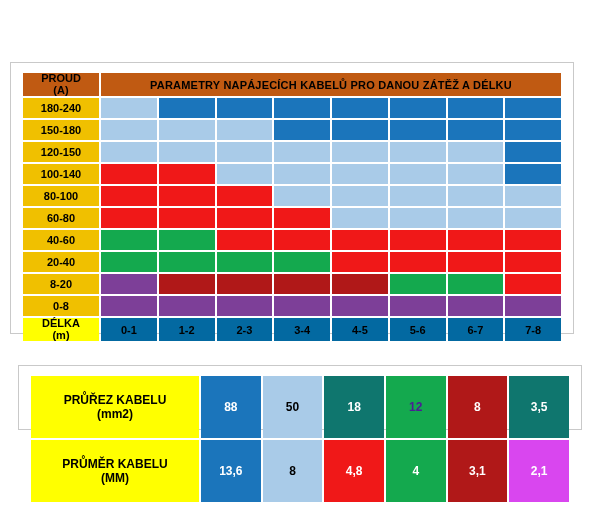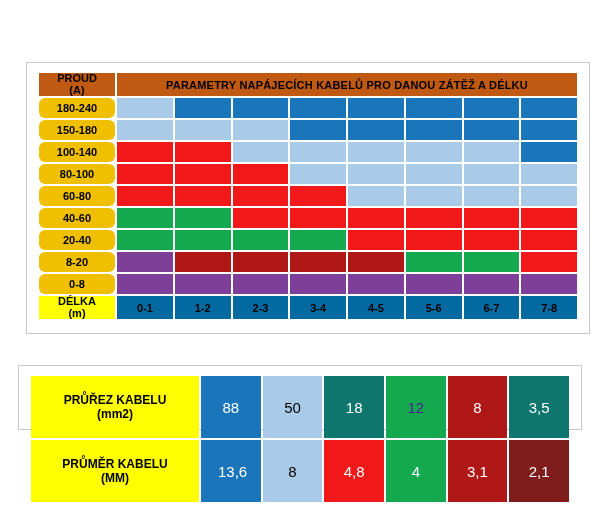--- a/index.html
+++ b/index.html
@@ -18,21 +18,21 @@
   }
 
   
   .panel {
     position: absolute;
     background: #ffffff;
     border: 1px solid #c9c9c9;
     box-sizing: border-box;
   }
   #main-panel {
-    left: 26px;
+    left: 10px;
     top: 62px;
     width: 564px;
     height: 272px;
     padding: 8px 10px 10px 10px;
   }
   #legend-panel {
     left: 18px;
     top: 365px;
     width: 564px;
     height: 65px;
@@ -74,21 +74,20 @@
     margin-top: 28px;
   }
 
   
   .rowlabel {
     background: #f0c000;
     color: #000000;
     font-size: 10.5px;
     font-weight: bold;
     width: 76px;
-    border-radius: 6px;
   }
   .cornerlabel {
     background: #ffff00;
     color: #000000;
     font-size: 8.5px;
     font-weight: bold;
     line-height: 1.05;
     width: 76px;
   }
   .collabel {
@@ -121,22 +120,22 @@
     box-sizing: border-box;
   }
   .leg-label {
     background: #ffff00;
     color: #000000;
     font-size: 12px;
     font-weight: bold;
     width: 168px;
   }
   .leg-val {
-    font-size: 15px;
-    font-weight: normal;
+    font-size: 12px;
+    font-weight: bold;
   }
 </style>
 </head>
 <body>
 
 <div id="root">
 
   <div class="panel" id="main-panel">
     <table class="grid">
       <tbody>
@@ -164,20 +163,31 @@
             <td class="c-lblue"></td>
             <td class="c-lblue"></td>
             <td class="c-lblue"></td>
             <td class="c-blue"></td>
             <td class="c-blue"></td>
             <td class="c-blue"></td>
             <td class="c-blue"></td>
             <td class="c-blue"></td>
           </tr>
           <tr>
+            <td class="rowlabel">120-150</td>
+            <td class="c-lblue"></td>
+            <td class="c-lblue"></td>
+            <td class="c-lblue"></td>
+            <td class="c-lblue"></td>
+            <td class="c-lblue"></td>
+            <td class="c-lblue"></td>
+            <td class="c-lblue"></td>
+            <td class="c-blue"></td>
+          </tr>
+          <tr>
             <td class="rowlabel">100-140</td>
             <td class="c-red"></td>
             <td class="c-red"></td>
             <td class="c-lblue"></td>
             <td class="c-lblue"></td>
             <td class="c-lblue"></td>
             <td class="c-lblue"></td>
             <td class="c-lblue"></td>
             <td class="c-blue"></td>
           </tr>
@@ -281,19 +291,19 @@
             <td class="leg-val" style="background: rgb(176, 24, 24); color: rgb(255, 255, 255);">8</td>
             <td class="leg-val" style="background: #0f766e; color: rgb(255, 255, 255);">3,5</td>
           </tr>
           <tr>
             <td class="leg-label">PRŮMĚR KABELU (MM)</td>
             <td class="leg-val" style="background: rgb(27, 117, 187); color: rgb(255, 255, 255);">13,6</td>
             <td class="leg-val" style="background: rgb(169, 203, 232); color: rgb(0, 0, 0);">8</td>
             <td class="leg-val" style="background: rgb(240, 24, 24); color: rgb(255, 255, 255);">4,8</td>
             <td class="leg-val" style="background: rgb(20, 169, 78); color: rgb(255, 255, 255);">4</td>
             <td class="leg-val" style="background: rgb(176, 24, 24); color: rgb(255, 255, 255);">3,1</td>
-            <td class="leg-val" style="background: #7f1d1d; color: rgb(255, 255, 255); margin-top: 27px;">2,1</td>
+            <td class="leg-val" style="background: #d946ef; color: rgb(255, 255, 255); margin-top: 27px;">2,1</td>
           </tr>
         </tbody>
     </table>
   </div>
 
 </div>
 
 </body></html>

